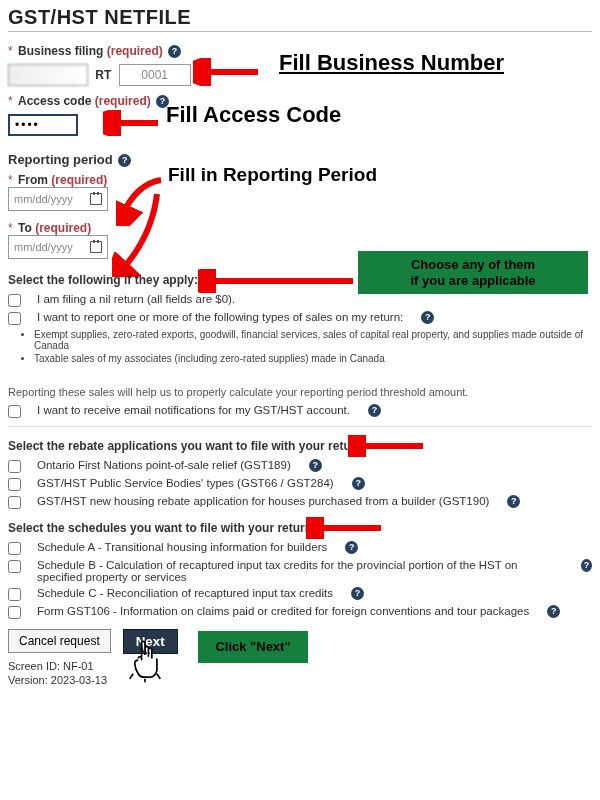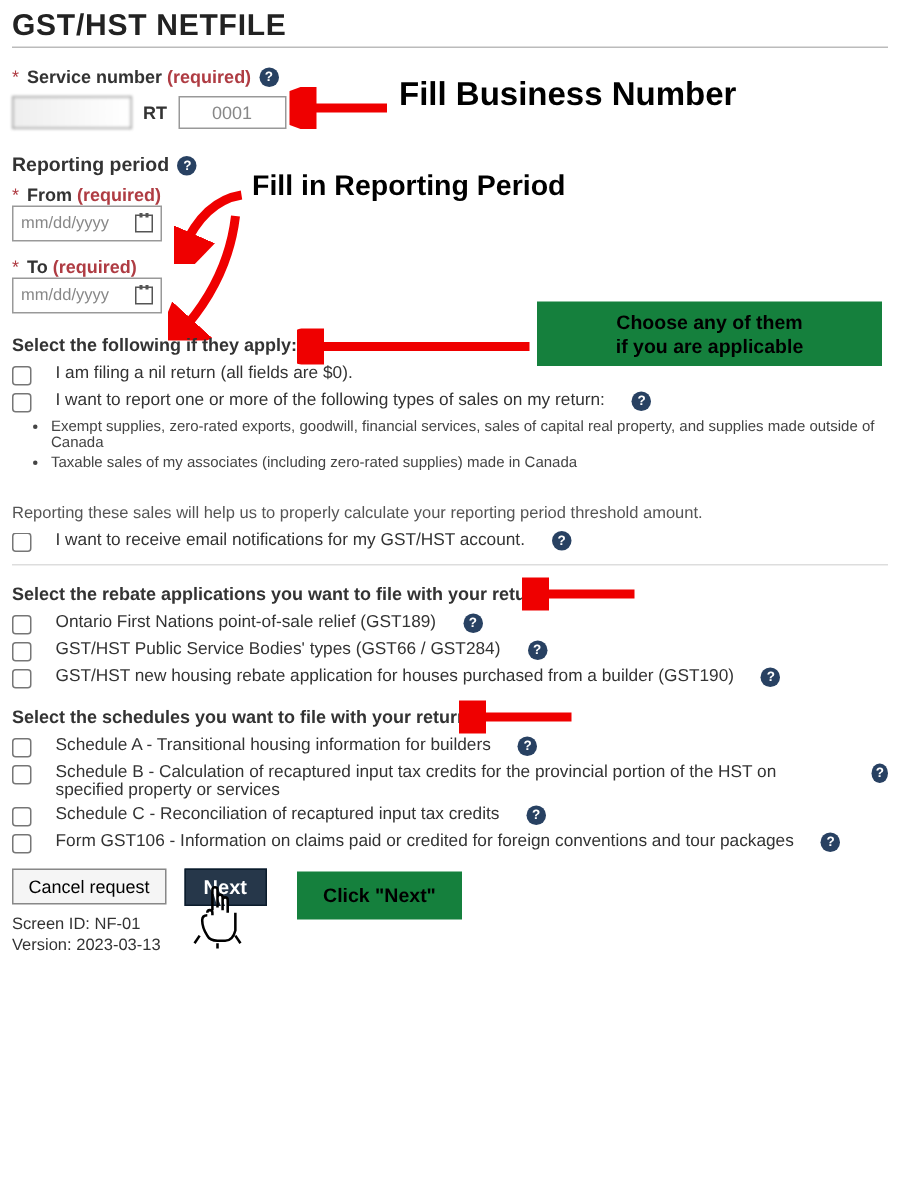--- a/index.html
+++ b/index.html
@@ -44,39 +44,52 @@
 </style>
 </head>
 <body>
 
 <div class="relwrap">
 
 <h1 class="page-title">GST/HST NETFILE</h1>
 
 <div class="field-row row-rel">
   <span class="star">*</span>
-  <span class="label">Service number</span>
+  <span class="label">Business filing</span>
   <span class="req">(required)</span>
   <span class="help">?</span>
   <div style="margin-top:2px;">
     <input class="textbox bn-seg1" style="">
     <span class="bn-rt">RT</span>
     <input class="textbox bn-seg2" value="0001" style="">
   </div>
   <svg class="arrow-svg" style="left:185px; top:14px;" width="70" height="28">
     <defs>
           <marker id="ah1" markerWidth="10" markerHeight="10" refX="2" refY="3" orient="auto">
             <path d="M0,0 L0,6 L8,3 z" fill="#ef0000"></path>
           </marker>
         </defs>
     <line x1="65" y1="14" x2="6" y2="14" stroke="#ef0000" stroke-width="6" marker-end="url(#ah1)"></line>
   </svg>
-  <div class="annot annot-lg" style="left:258px; top:6px;">Fill Business Number</div>
-</div>
-
+  <div class="annot annot-lg" style="left:271px; top:6px;text-decoration:underline;">Fill Business Number</div>
+</div>
+
+<div class="field-row row-rel" style="margin-top:8px;">
+  <span class="star">*</span>
+  <span class="label">Access code</span>
+  <span class="req">(required)</span>
+  <span class="help">?</span>
+  <div style="margin-top:2px;">
+    <input class="textbox access-box" value="••••" style="">
+  </div>
+  <svg class="arrow-svg" style="left:95px; top:16px;" width="60" height="26">
+    <line x1="55" y1="13" x2="6" y2="13" stroke="#ef0000" stroke-width="6" marker-end="url(#ah1)"></line>
+  </svg>
+  <div class="annot annot-lg" style="left:158px; top:8px;">Fill Access Code</div>
+</div>
 
 <div class="row-rel" style="margin-top:16px;">
   <div class="section-head">
     <span>Reporting period</span>
     <span class="help">?</span>
   </div>
 
   <div class="annot annot-md" style="left:160px; top:12px;">Fill in Reporting Period</div>
 
   <div class="field-row" style="margin-top:4px;">

